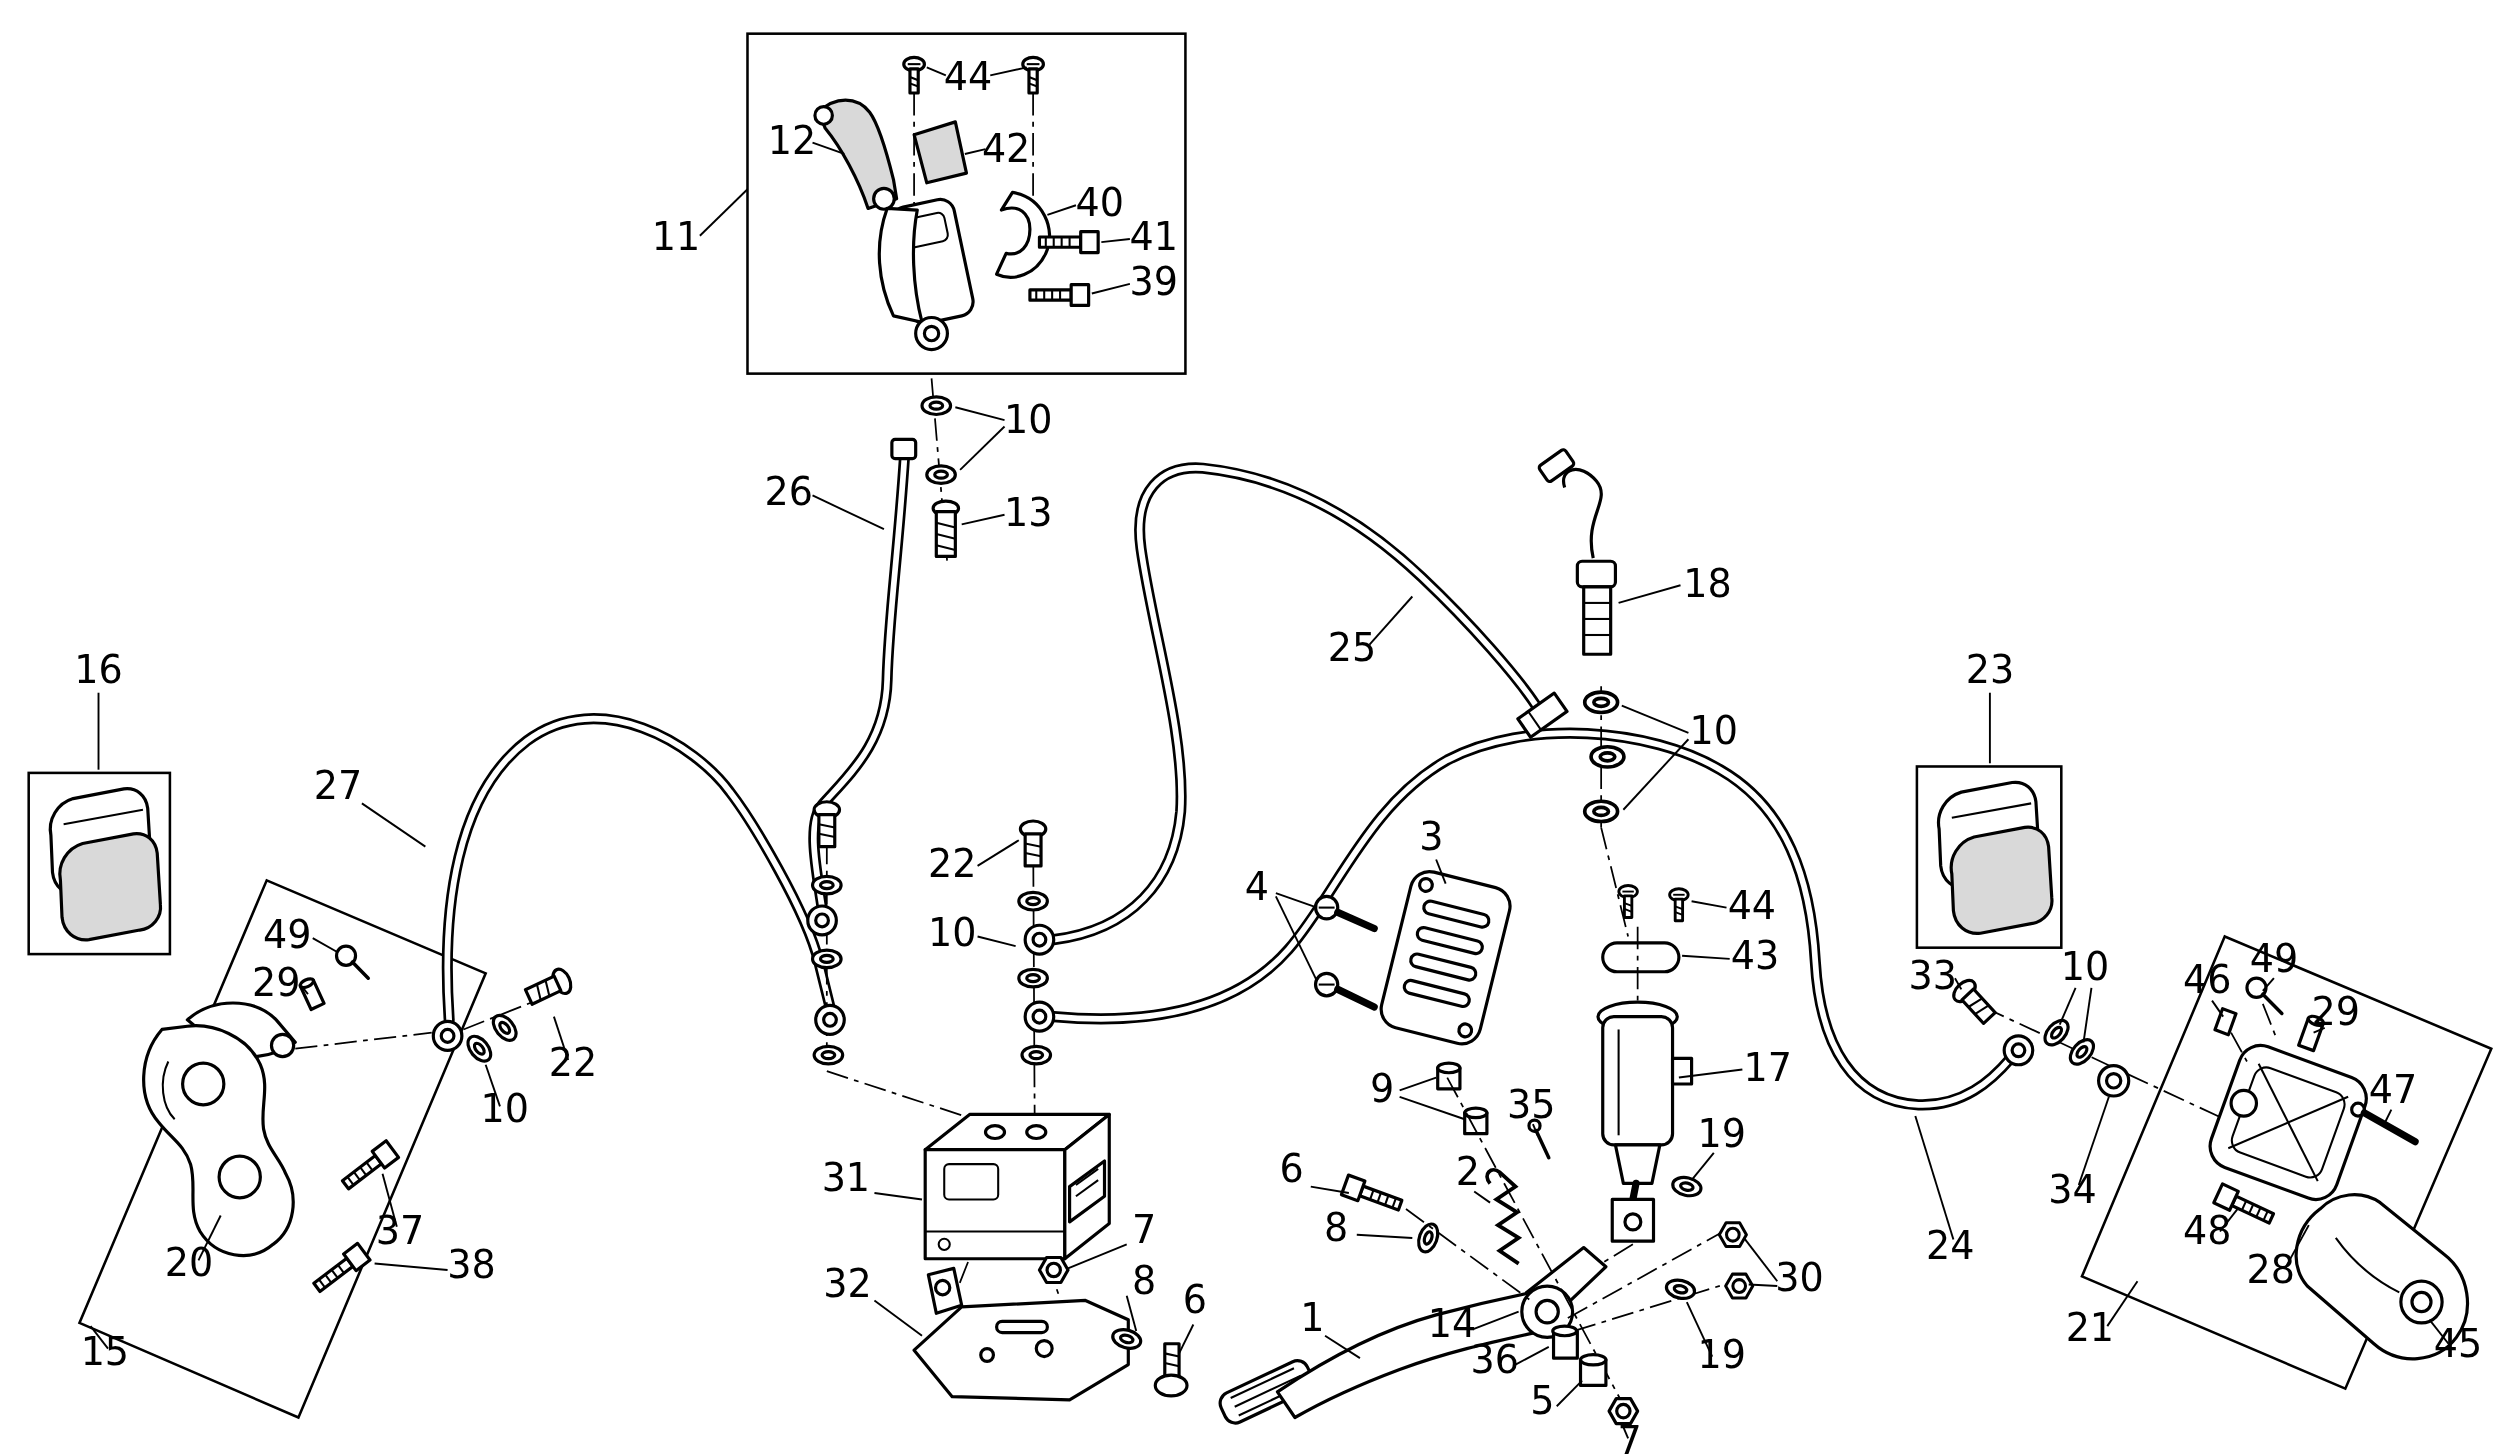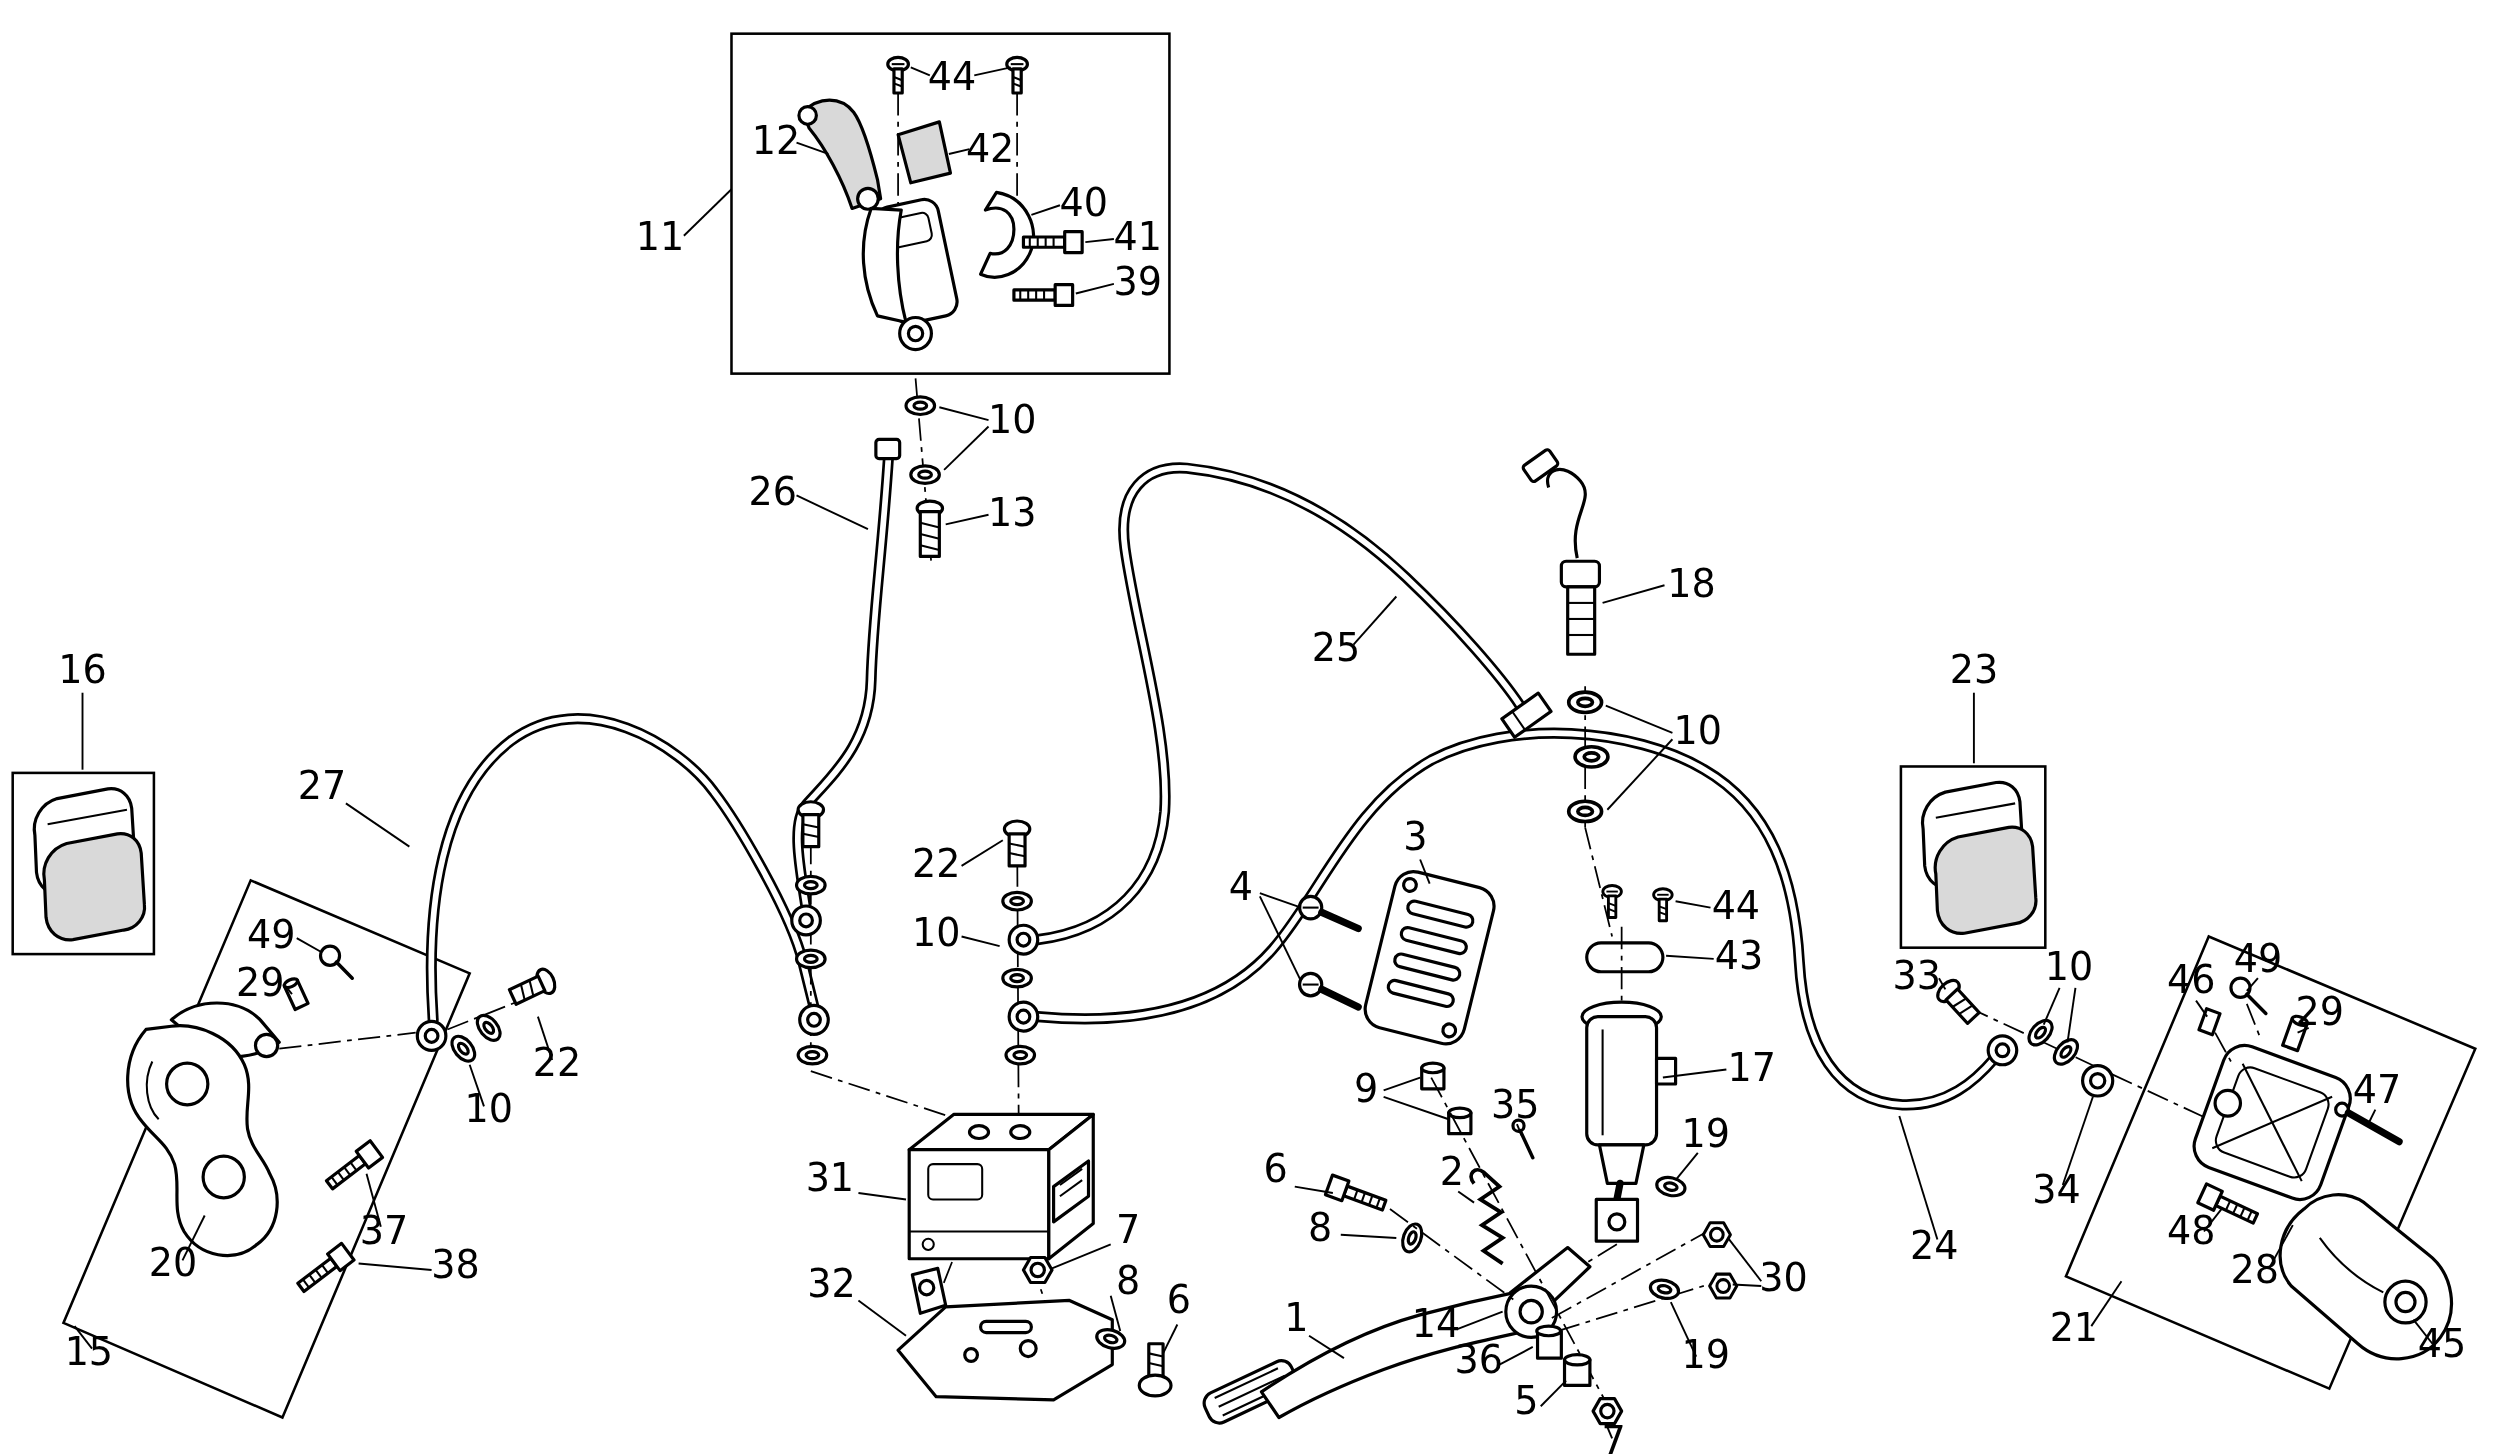--- a/index.html
+++ b/index.html
@@ -1,16 +1,16 @@
 <!DOCTYPE html>
 <html style="font-size:11.5px"><head>
 <meta charset="utf-8">
 <style>
   html,body{margin:0;padding:0;background:#ffffff;}
-  .stage{width:2488px;height:1456px;background:#ffffff;overflow:hidden;}
+  .stage{width:2488px;height:1456px;background:#ffffff;overflow:hidden;margin-left:16px;}
   svg{display:block;width:100%;height:100%;}
   .box{fill:none;stroke:#000;stroke-width:1.6;}
   .part{fill:#ffffff;stroke:#000;stroke-width:2;stroke-linejoin:round;}
   .shaded{fill:#d9d9d9;stroke:#000;stroke-width:2;stroke-linejoin:round;}
   .thin{fill:none;stroke:#000;stroke-width:1.3;}
   .mid{fill:none;stroke:#000;stroke-width:2.2;stroke-linecap:round;}
   .shaft{fill:none;stroke:#000;stroke-width:4.5;stroke-linecap:round;}
   .hose{fill:none;stroke:#000;stroke-width:7;stroke-linecap:round;}
   .hosecore{fill:none;stroke:#fff;stroke-width:3.6;stroke-linecap:round;}
   .dash{fill:none;stroke:#000;stroke-width:1.1;stroke-dasharray:14 4 3 4;}

